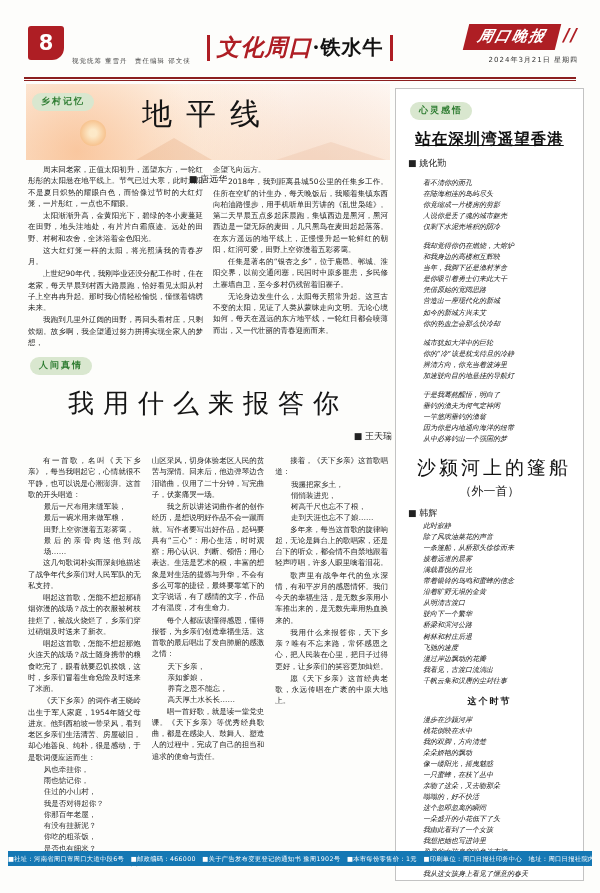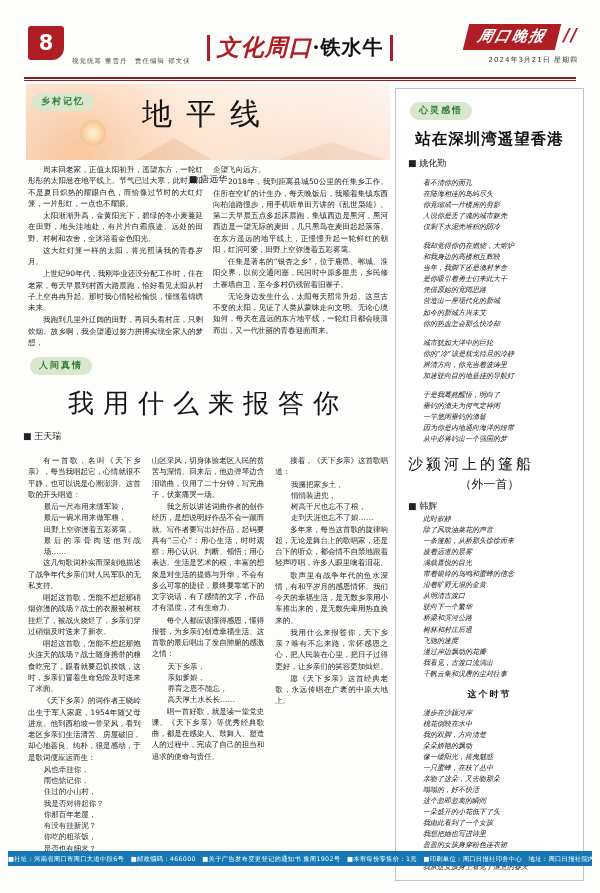--- a/index.html
+++ b/index.html
@@ -54,34 +54,34 @@
   .body-cols { position:absolute; display:flex; overflow:hidden; }
   .a1-body { left:28px; top:164px; width:360px; height:187px; gap:10px; }
   .a2-body { left:28px; top:455px; width:360px; height:412px; gap:11px; }
   .col { flex:1; font-size:7.5px; line-height:1.5; text-align:justify; color:#222; overflow:hidden; }
   .para { text-indent:2em; margin-bottom:1px; }
   .noindent { text-indent:0; }
   .lyric { padding-left:2.1em; text-indent:0; color:#2a2a2a; font-family:"DejaVu Serif", serif; }
   
   .a2-title { position:absolute; left:28px; top:386px; width:360px; text-align:center;
     font-family:"DejaVu Serif", serif; font-size:26px; letter-spacing:9px; color:#141414; }
-  .a2-author { position:absolute; left:23px; top:430px; width:360px; text-align:left; }
+  .a2-author { position:absolute; left:32px; top:430px; width:360px; text-align:right; }
   
   .rightbox {
     position:absolute; left:395px; top:88px; width:189px; height:793px;
     border:1px solid #c3c3c3; background:#fff; padding:9px 12px; overflow:hidden;
   }
   .badge-rc { margin-left:2px; }
   .poem1-title { margin-top:9px; text-align:center; font-family:"DejaVu Serif", serif;
-    font-weight:bold; font-size:15.5px; letter-spacing:1px; color:#111; }
+    font-weight:bold; font-size:15.5px; letter-spacing:1px; color:#111;text-decoration:underline; }
   .poem-author { text-align:left; margin:7px 0 8px; font-size:9px; }
   .stanza { font-size:7px; line-height:1.58; padding-left:15px; margin-bottom:8px;
     font-family:"DejaVu Serif", serif; font-style:italic; color:#151515; }
-  .poem2-title { margin-top:10px; text-align:left; font-family:"DejaVu Serif", serif;
-    font-size:15px; letter-spacing:3px; color:#111; }
+  .poem2-title { margin-top:10px; text-align:right; font-family:"DejaVu Serif", serif;
+    font-size:19px; letter-spacing:3px; color:#111; }
   .poem2-sub { text-align:center; font-family:"DejaVu Serif", serif; font-size:12px; margin-top:2px; }
   .poem2-author { margin:7px 0 1px; }
   .mid-title { text-align:center; font-weight:bold; font-size:9px; margin:4px 0 7px; letter-spacing:2px; }
   
   .footer {
     position:absolute; left:8px; right:8px; top:851px; height:15px; background:#1578b4;
     color:#fff; font-size:6.3px; line-height:15px; text-align:center; letter-spacing:.3px; white-space:nowrap; overflow:hidden;
   }
 </style>
 </head>

